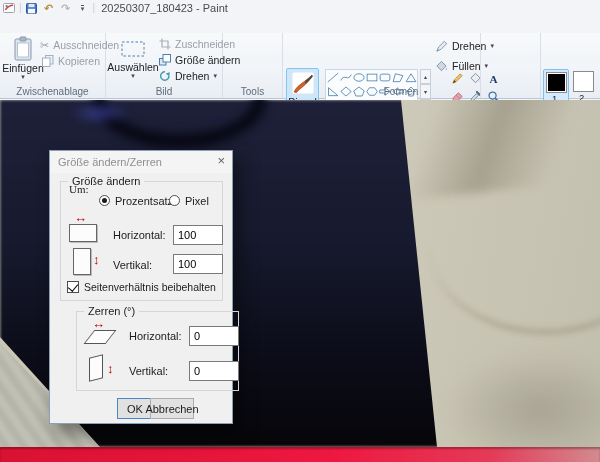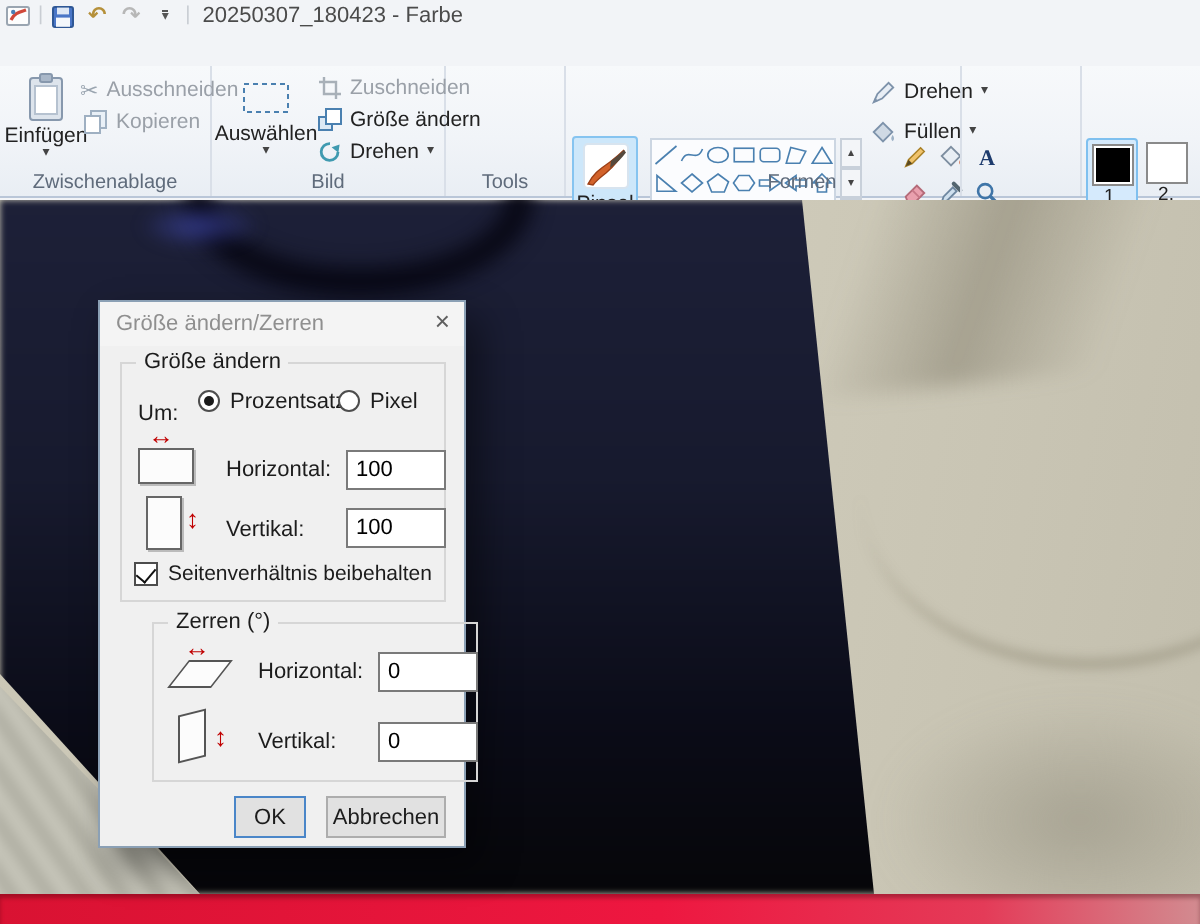--- a/index.html
+++ b/index.html
@@ -105,21 +105,21 @@
           <rect x="2.5" y="0.8" width="6" height="3.4" fill="#dfe8f5"></rect>
           <rect x="2" y="5.8" width="7" height="4.6" fill="#f4f7fb"></rect>
         </svg>
     </span>
     <span class="qat-btn undo-glyph">↶</span>
     <span class="qat-btn redo-glyph">↷</span>
     <span class="qat-btn">
         <span class="qat-more">▾</span>
       </span>
     <span class="sep">|</span>
-    <span class="win-title">20250307_180423 - Farbe</span>
+    <span class="win-title">20250307_180423 - Paint</span>
   </div>
 
 
   <div class="ribbon">
 
     <div class="rgroup" style="left:0;width:106px;">
       <div class="bigbtn" style="left:6px;top:3px;width:34px;">
         <span>
           <svg width="20" height="26" viewBox="0 0 20 26">
               <rect x="2" y="3" width="16" height="21" rx="1.5" fill="#dde4ec" stroke="#8798ad"></rect>
@@ -455,21 +455,21 @@
   </div>
 
   <div class="dialog">
     <div class="dlg-titlebar">
       <span class="dlg-title">Größe ändern/Zerren</span>
       <span class="dlg-close">×</span>
     </div>
 
     <div class="groupbox" style="left:10px;top:30px;width:163px;height:120px;">
       <span class="grouplabel">Größe ändern</span>
-      <span class="dtext" style="left:8px;top:19px;">Um:</span>
+      <span class="dtext" style="left:8px;top:1px;font-family:Liberation Serif, serif;">Um:</span>
       <span class="radio on" style="left:38px;top:13px;"></span>
       <span class="dtext" style="left:54px;top:13px;">Prozentsatz</span>
       <span class="radio" style="left:108px;top:13px;"></span>
       <span class="dtext" style="left:124px;top:13px;">Pixel</span>
 
       <span class="redarrow" style="left:13px;top:31px;">↔</span>
       <span class="icon-rect-h" style="left:8px;top:42px;"></span>
       <span class="dtext" style="left:52px;top:47px;">Horizontal:</span>
       <input class="dinput" style="left: 112px; top: 43px;" value="100">
 
@@ -492,16 +492,16 @@
       <span class="dtext" style="left:52px;top:18px;">Horizontal:</span>
       <input class="dinput" style="left: 112px; top: 14px;" value="0">
 
       <span class="icon-par-v" style="left:12px;top:44px;"></span>
       <span class="redarrow" style="left:30px;top:52px;">↕</span>
       <span class="dtext" style="left:52px;top:53px;">Vertikal:</span>
       <input class="dinput" style="left: 112px; top: 49px;" value="0">
     </div>
 
     <button class="dbtn default" style="left:51px;top:247px;width:36px;margin-left:16px;">OK</button>
-    <button class="dbtn" style="left:113px;top:247px;width:60px;">Abbrechen</button>
+    <button class="dbtn" style="left:100px;top:247px;width:44px;">Abbrechen</button>
   </div>
 
 </div>
 
 </body></html>

